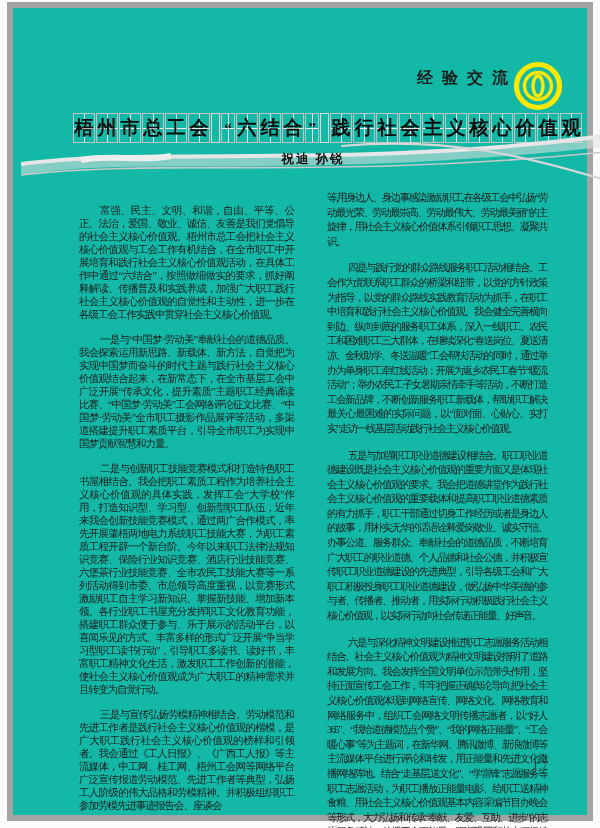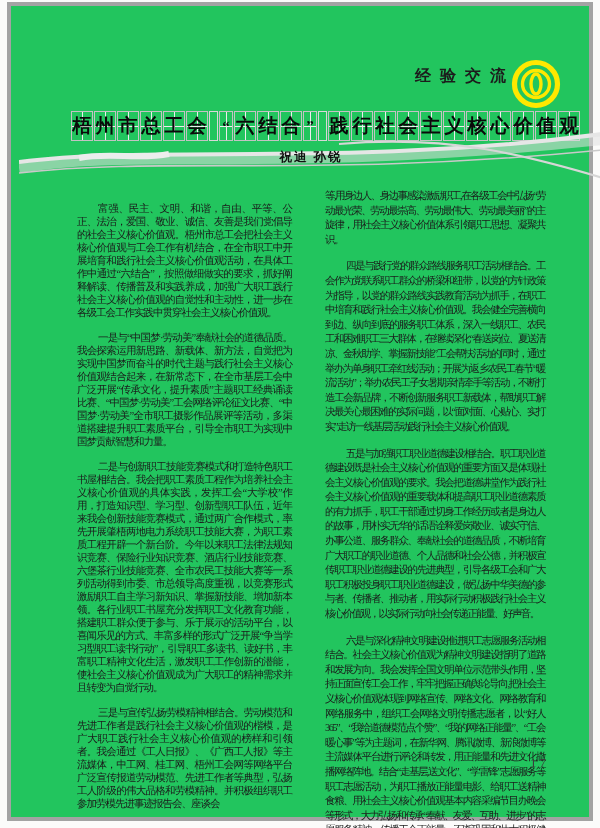--- a/index.html
+++ b/index.html
@@ -3,21 +3,21 @@
 <meta charset="utf-8">
 <style>
   html,body{margin:0;padding:0;}
   body{
     width:600px;height:828px;position:relative;background:#fbfbfa;
     font-family:"Liberation Serif","DejaVu Serif",serif;
     overflow:hidden;
   }
   .page{
     position:absolute;left:7px;top:2px;width:586px;height:819px;
-    background:#22c55e;border:4px solid #a3a3a3;box-sizing:border-box;
+    background:#14b8a6;border:6px solid #a3a3a3;box-sizing:border-box;
   }
   
   .section-label{
     position:absolute;top:60px;left:404px;
     font-size:16px;font-weight:bold;letter-spacing:9px;color:#1c1c1c;
     white-space:nowrap;
   }
   .emblem{position:absolute;left:500px;top:53px;width:50px;height:50px;}
   
   .title-grid{position:absolute;left:60px;top:105px;display:flex;align-items:stretch;}
@@ -111,21 +111,21 @@
 
   <div class="columns">
     <div class="col col-left" id="col-left">
         <p class="para"><span>富强、民主、文明、和谐，自由、平等、公正、法治，爱国、敬业、诚信、友善是我们党倡导的社会主义核心价值观。梧州市总工会把社会主义核心价值观与工会工作有机结合，在全市职工中开展培育和践行社会主义核心价值观活动，在具体工作中通过“六结合”，按照做细做实的要求，抓好阐释解读、传播普及和实践养成，加强广大职工践行社会主义核心价值观的自觉性和主动性，进一步在各级工会工作实践中贯穿社会主义核心价值观。</span></p>
         <p class="para"><span class="bold">一是与“中国梦·劳动美”奉献社会的道德品质。</span><span>我会探索运用新思路、新载体、新方法，自觉把为实现中国梦而奋斗的时代主题与践行社会主义核心价值观结合起来，在新常态下，在全市基层工会中广泛开展“传承文化，提升素质”主题职工经典诵读比赛、“中国梦·劳动美”工会网络评论征文比赛、“中国梦·劳动美”全市职工摄影作品展评等活动，多渠道搭建提升职工素质平台，引导全市职工为实现中国梦贡献智慧和力量。</span></p>
         <p class="para"><span class="bold">二是与创新职工技能竞赛模式和打造特色职工书屋相结合。</span><span>我会把职工素质工程作为培养社会主义核心价值观的具体实践，发挥工会“大学校”作用，打造知识型、学习型、创新型职工队伍，近年来我会创新技能竞赛模式，通过两广合作模式，率先开展肇梧两地电力系统职工技能大赛，为职工素质工程开辟一个新台阶。今年以来职工法律法规知识竞赛、保险行业知识竞赛、酒店行业技能竞赛、六堡茶行业技能竞赛、全市农民工技能大赛等一系列活动得到市委、市总领导高度重视，以竞赛形式激励职工自主学习新知识、掌握新技能、增加新本领。各行业职工书屋充分发挥职工文化教育功能，搭建职工群众便于参与、乐于展示的活动平台，以喜闻乐见的方式、丰富多样的形式广泛开展“争当学习型职工读书行动”，引导职工多读书、读好书，丰富职工精神文化生活，激发职工工作创新的潜能，使社会主义核心价值观成为广大职工的精神需求并且转变为自觉行动。</span></p>
         <p class="para"><span class="bold">三是与宣传弘扬劳模精神相结合。</span><span>劳动模范和先进工作者是践行社会主义核心价值观的楷模，是广大职工践行社会主义核心价值观的榜样和引领者。我会通过《工人日报》、《广西工人报》等主流媒体，中工网、桂工网、梧州工会网等网络平台广泛宣传报道劳动模范、先进工作者等典型，弘扬工人阶级的伟大品格和劳模精神。并积极组织职工参加劳模先进事迹报告会、座谈会</span></p>
       </div>
     <div class="col col-right" id="col-right">
         <p class="para noindent"><span>等,用身边人、身边事感染激励职工,在各级工会中弘扬“劳动最光荣、劳动最崇高、劳动最伟大、劳动最美丽”的主旋律，用社会主义核心价值体系引领职工思想、凝聚共识。</span></p>
-        <p class="para"><span class="bold">四是与践行党的群众路线服务职工活动相结合。</span><span>工会作为党联系职工群众的桥梁和纽带，以党的方针政策为指导，以党的群众路线实践教育活动为抓手，在职工中培育和践行社会主义核心价值观。我会健全完善横向到边、纵向到底的服务职工体系，深入一线职工、农民工和困难职工三大群体，在继续深化“春送岗位、夏送清凉、金秋助学、掌握新技能”工会帮扶活动的同时，通过举办为单身职工牵红线活动；开展为返乡农民工春节“暖流活动”；举办农民工子女暑期亲情牵手等活动，不断打造工会新品牌，不断创新服务职工新载体，帮助职工解决最关心最困难的实际问题，以“面对面、心贴心、实打实”走访一线基层活动践行社会主义核心价值观。</span></p>
+        <p class="para"><span class="bold">四是与践行党的群众路线服务职工活动相结合。</span><span>工会作为党联系职工群众的桥梁和纽带，以党的方针政策为指导，以党的群众路线实践教育活动为抓手，在职工中培育和践行社会主义核心价值观。我会健全完善横向到边、纵向到底的服务职工体系，深入一线职工、农民工和困难职工三大群体，在继续深化“春送岗位、夏送清凉、金秋助学、冬送温暖”工会帮扶活动的同时，通过举办为单身职工牵红线活动；开展为返乡农民工春节“暖流活动”；举办农民工子女暑期亲情牵手等活动，不断打造工会新品牌，不断创新服务职工新载体，帮助职工解决最关心最困难的实际问题，以“面对面、心贴心、实打实”走访一线基层活动践行社会主义核心价值观。</span></p>
         <p class="para"><span class="bold">五是与加强职工职业道德建设相结合。</span><span>职工职业道德建设既是社会主义核心价值观的重要方面又是体现社会主义核心价值观的要求。我会把道德讲堂作为践行社会主义核心价值观的重要载体和提高职工职业道德素质的有力抓手，职工干部通过切身工作经历或者是身边人的故事，用朴实无华的话语诠释爱岗敬业、诚实守信、办事公道、服务群众、奉献社会的道德品质，不断培育广大职工的职业道德、个人品德和社会公德，并积极宣传职工职业道德建设的先进典型，引导各级工会和广大职工积极投身职工职业道德建设，做弘扬中华美德的参与者、传播者、推动者，用实际行动积极践行社会主义核心价值观，以实际行动向社会传递正能量、好声音。</span></p>
         <p class="para"><span class="bold">六是与深化精神文明建设推进职工志愿服务活动相结合。</span><span>社会主义核心价值观为精神文明建设指明了道路和发展方向。我会发挥全国文明单位示范带头作用，坚持正面宣传工会工作，牢牢把握正确舆论导向,把社会主义核心价值观体现到网络宣传、网络文化、网络教育和网络服务中，组织工会网络文明传播志愿者，以“好人365”、“我给道德模范点个赞”、“我的网络正能量”、“工会暖心事”等为主题词，在新华网、腾讯微博、新浪微博等主流媒体平台进行评论和转发，用正能量和先进文化撒播网络阵地。结合“走基层,送文化”、“学雷锋”志愿服务等职工志愿活动，为职工播放正能量电影、给职工送精神食粮、用社会主义核心价值观基本内容采编节目办晚会等形式，大力弘扬和传承“奉献、友爱、互助、进步”的志愿服务精神，传播工会正能量，不断巩固和壮大积极健康向上的主流思想舆论，让培育和践行社会主义核心价值观蔚然成风。</span><span class="attribution">（梧州市总工会）</span></p>
       </div>
   </div>
 
   <div class="page-number">17</div>
 
 </div>
 
 </body></html>

